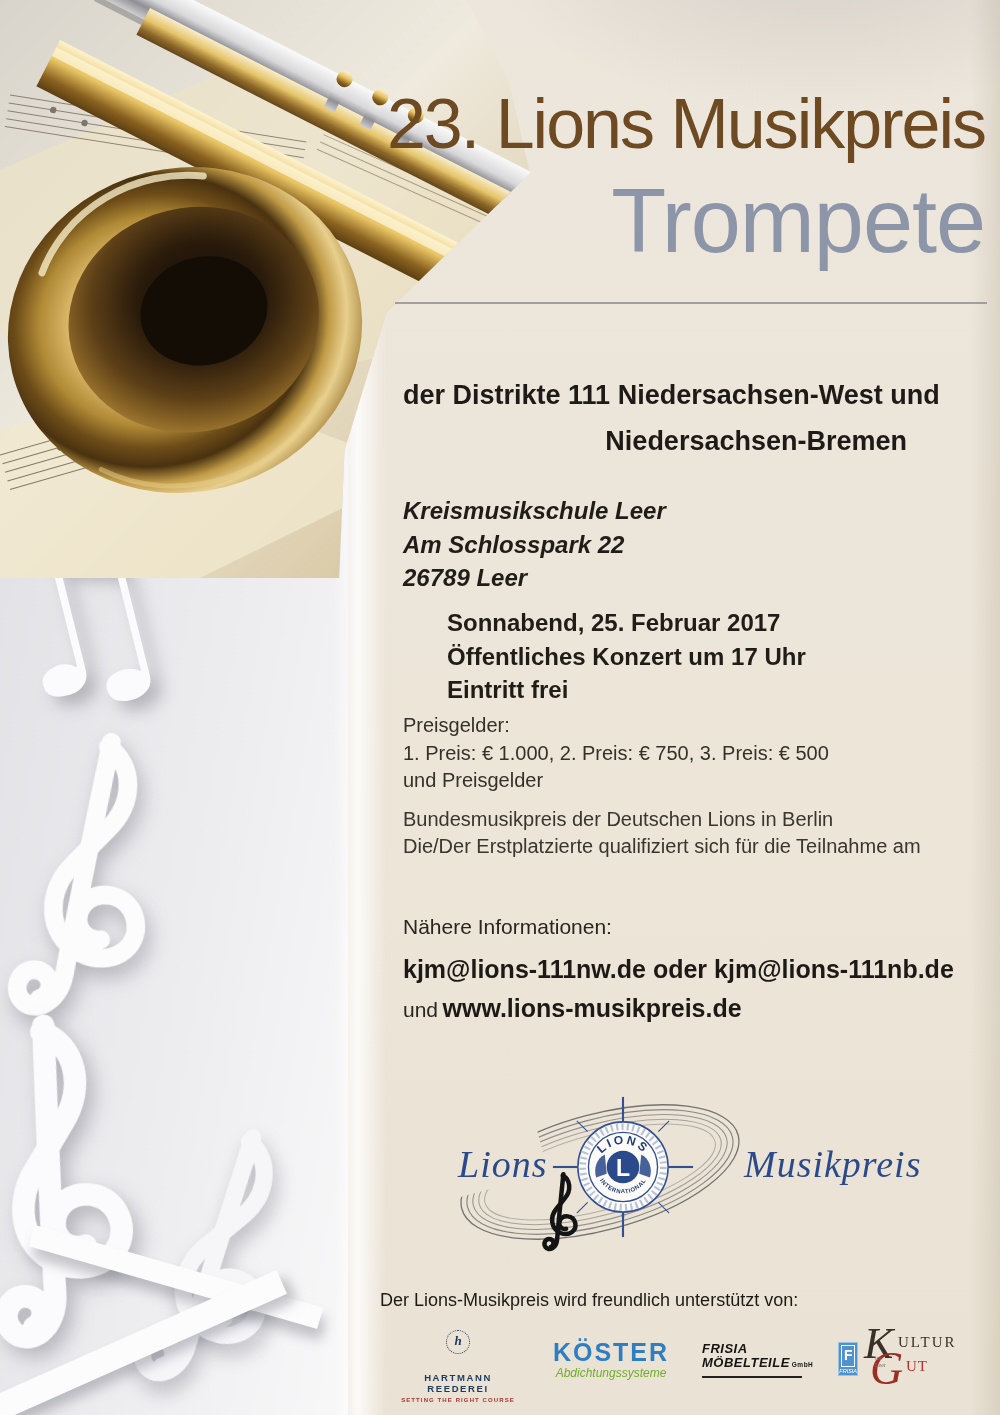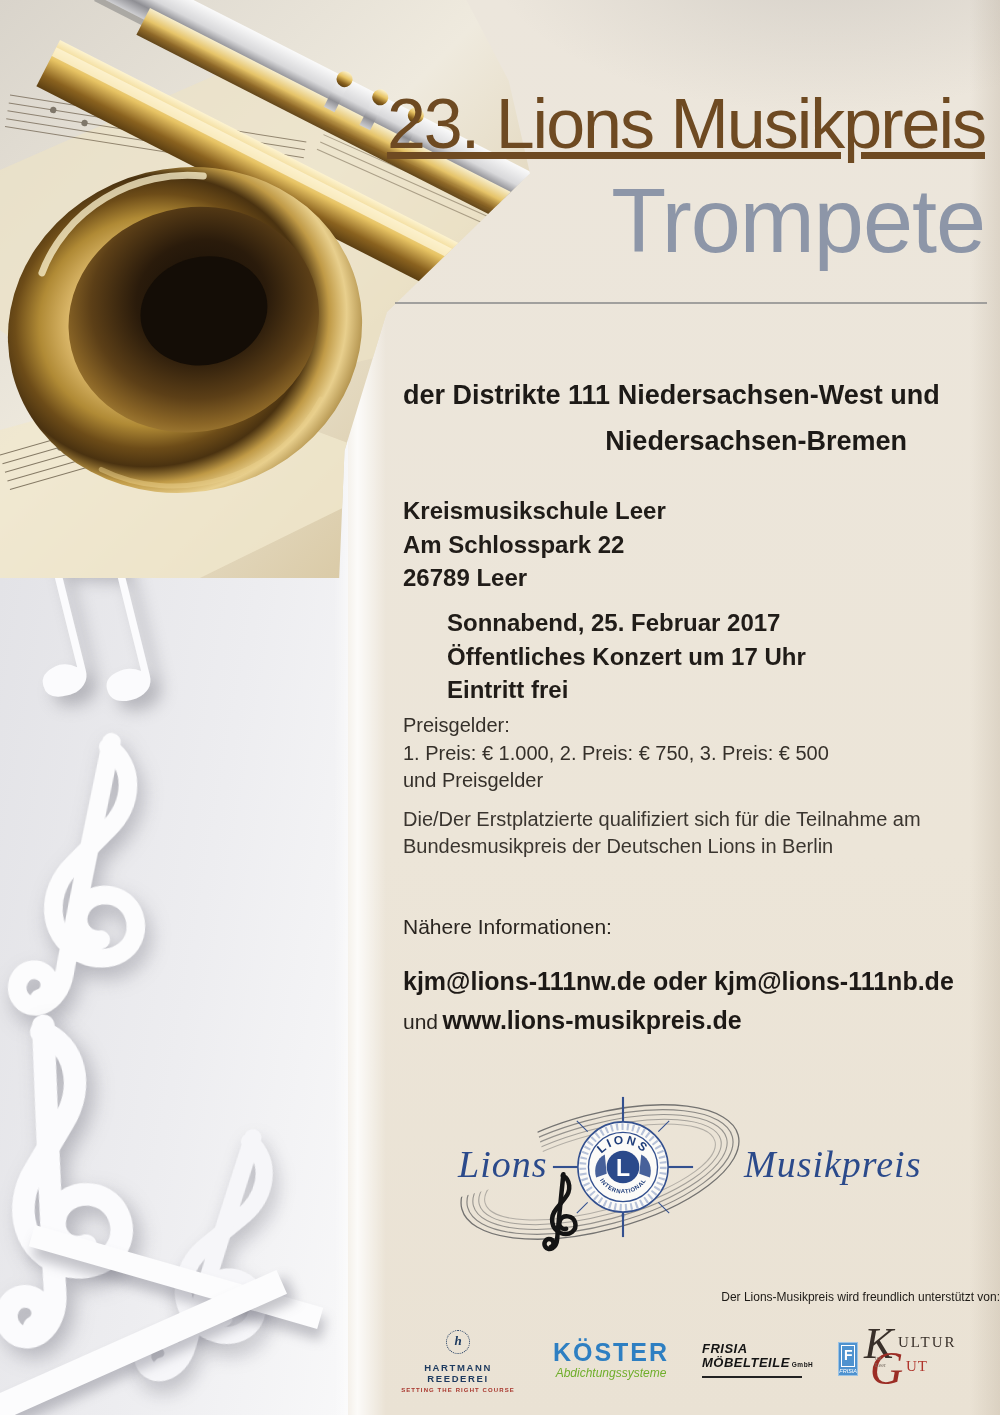--- a/index.html
+++ b/index.html
@@ -28,53 +28,53 @@
   .art-bar{position:absolute;background:#fcfcfd;box-shadow:6px 10px 12px rgba(95,95,108,.35);}
   .bar-a{left:26px;top:836px;width:300px;height:22px;transform:rotate(16deg);}
   .bar-b{left:-34px;top:906px;width:330px;height:26px;transform:rotate(-24deg);}
   
   .photo{position:absolute;left:0;top:0;width:530px;height:578px;z-index:2;
     clip-path:polygon(0 0,88% 0,96% 14%,100% 30%,73% 54%,65% 78%,64% 100%,0 100%);
     background:linear-gradient(135deg,#d9d4cb 0%,#efeade 45%,#d9c9a4 85%);}
   .photo svg{display:block;width:530px;height:578px;}
   
   .headline{position:absolute;right:15px;top:88px;width:960px;text-align:right;z-index:5;}
-  .title{font-size:70px;font-weight:200;letter-spacing:-2px;color:#6e4a22;line-height:1.05;margin:0;text-decoration:underline;}
+  .title{font-size:70px;font-weight:200;letter-spacing:-2px;color:#6e4a22;line-height:1.05;margin:0;}
   .subtitle{font-size:90px;font-weight:200;letter-spacing:-1px;color:#8d96a8;line-height:1.0;margin:14px 0 0 0;}
   .title-rule{position:absolute;left:395px;top:302px;width:592px;height:2px;background:#8f8f8f;opacity:.8;z-index:5;}
   
   .block{position:absolute;left:403px;z-index:5;color:#201c18;white-space:nowrap;}
   .districts{top:378px;width:540px;font-weight:bold;font-size:27px;line-height:34px;color:#1d1a17;}
   .districts .l2{text-align:right;padding-right:36px;margin-top:12px;}
-  .venue{top:494px;font-weight:bold;font-size:24px;line-height:33.5px;}
+  .venue{top:494px;font-weight:bold;font-size:24px;line-height:33.5px;font-style:italic;}
   .event{top:606px;font-weight:bold;font-size:24px;line-height:33.5px;margin-left:44px;}
   .prizes{top:712px;font-size:20px;line-height:27.5px;color:#35302a;}
   .qualification{top:806px;font-size:20px;line-height:26.5px;color:#3a352f;}
   .info{top:915px;}
   .info-heading{font-size:21px;color:#2a2520;}
-  .info-mails{font-size:25px;font-weight:bold;color:#1d1916;margin-top:28px;}
+  .info-mails{font-size:25px;font-weight:bold;color:#1d1916;margin-top:16px;}
   .info-web{margin-top:10px;}
   .info-web .prefix{font-size:21px;color:#2a2520;}
   .info-web .url{font-size:25px;font-weight:bold;color:#1d1916;}
   
   .logo-word{position:absolute;top:1142px;z-index:4;font-family:"Liberation Serif","DejaVu Serif",serif;
     font-style:italic;font-size:38px;color:#2b4a8b;letter-spacing:1px;}
   .logo-lions{left:458px;}
   .logo-musikpreis{left:744px;}
   .swoosh{position:absolute;left:430px;top:1090px;z-index:3;}
   .emblem{position:absolute;left:551px;top:1095px;z-index:4;}
   .logo-clef{position:absolute;left:536px;top:1170px;z-index:4;}
   
-  .supporters{position:absolute;left:380px;top:1290px;width:620px;text-align:right;
-    font-size:12px;color:#1d1a16;z-index:5;}
+  .supporters{position:absolute;left:380px;top:1290px;width:620px;text-align:left;
+    font-size:18px;color:#1d1a16;z-index:5;}
   .sponsor{position:absolute;z-index:5;}
   .hartmann{left:396px;top:1330px;width:124px;text-align:center;}
   .h-circle{width:22px;height:22px;line-height:20px;border:1.5px dotted #1d3a5f;border-radius:50%;
     margin:0 auto;color:#1d3a5f;font-family:"Liberation Serif",serif;font-style:italic;font-weight:bold;font-size:13px;}
-  .h-name{margin-top:8px;font-size:9.5px;font-weight:bold;letter-spacing:1.6px;color:#1d3a5f;}
+  .h-name{margin-top:18px;font-size:9.5px;font-weight:bold;letter-spacing:1.6px;color:#1d3a5f;}
   .h-tag{margin-top:3px;font-size:6px;letter-spacing:1.1px;color:#a8352c;font-weight:bold;}
   .koester{left:546px;top:1338px;width:130px;text-align:center;}
   .k-name{font-size:25px;font-weight:800;color:#2e7fc2;letter-spacing:2px;}
   .k-tag{font-size:12px;font-style:italic;color:#6fae2b;margin-top:-1px;}
   .frisia{left:702px;top:1342px;width:140px;display:flex;align-items:flex-start;gap:25px;}
   .f-l1,.f-l2{font-size:13px;font-weight:900;font-style:italic;color:#141414;letter-spacing:.5px;line-height:14px;}
   .f-gmbh{font-size:6.5px;font-weight:bold;font-style:normal;margin-left:2px;}
   .f-rule{height:1.5px;background:#222;margin-top:4px;width:100px;}
   .f-box{width:28px;height:32px;background:#4e92cf;border:1px solid #9cc3e4;display:flex;flex-direction:column;}
   .f-box-f{flex:1;margin:2px 2px 0 2px;border:1.5px solid #fff;color:#fff;font-weight:900;
@@ -236,22 +236,22 @@
     <div>Eintritt frei</div>
   </section>
 
   <section class="block prizes">
     <div>Preisgelder:</div>
     <div>1. Preis: € 1.000, 2. Preis: € 750, 3. Preis: € 500</div>
     <div>und Preisgelder</div>
   </section>
 
   <section class="block qualification">
+    <div>Bundesmusikpreis der Deutschen Lions in Berlin</div>
     <div>Die/Der Erstplatzierte qualifiziert sich für die Teilnahme am</div>
-    <div>Bundesmusikpreis der Deutschen Lions in Berlin</div>
   </section>
 
   <section class="block info">
     <div class="info-heading">Nähere Informationen:</div>
     <div class="info-mails">kjm@lions-111nw.de oder kjm@lions-111nb.de</div>
     <div class="info-web">
       <span class="prefix">und</span>
       <span class="url">www.lions-musikpreis.de</span>
     </div>
   </section>

